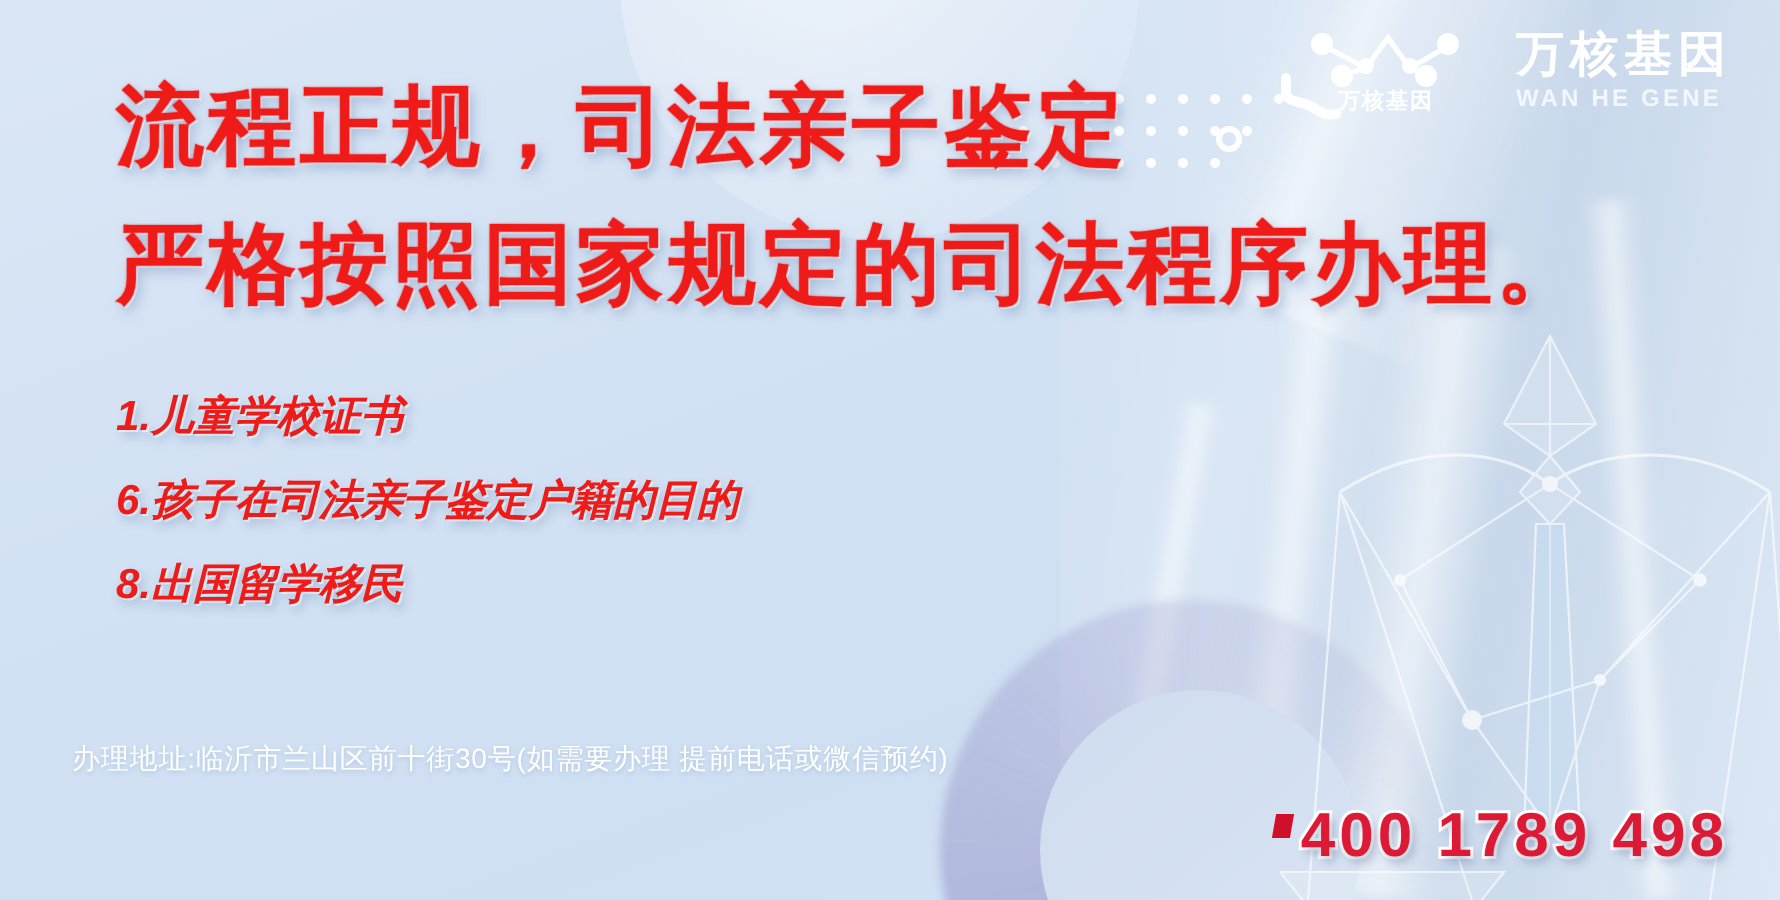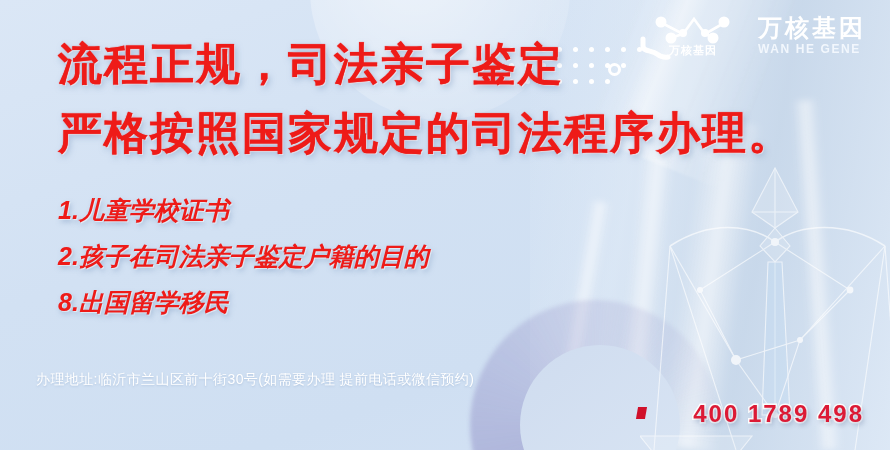--- a/index.html
+++ b/index.html
@@ -110,21 +110,21 @@
       1px 1px 0 rgba(255,255,255,.55),
       2px 3px 6px rgba(120,150,190,.55);
   }
   .headline .line2 { margin-top:14px; }
 
   
   .items-left  { position:absolute; left:58px;  top:198px; }
   .items-right { position:absolute; left:497px; top:198px; }
   .item {
     color:#ee1b18;
-    font-size:25px;
+    font-size:21px;
     font-weight:bold;
     font-style:italic;
     letter-spacing:0px;
     line-height:1.0;
     margin-bottom:21px;
     white-space:nowrap;
     text-shadow:
       1px 1px 0 rgba(255,255,255,.5),
       2px 3px 5px rgba(120,150,190,.5);
   }
@@ -133,21 +133,21 @@
   .address {
     position:absolute; left:36px; top:371px;
     color:#ffffff; font-size:14px; letter-spacing:.4px;
     text-shadow:0 1px 2px rgba(120,150,190,.35);
     white-space:nowrap;
   }
 
   
   .phone {
     position:absolute; right:26px; top:400px;
-    font-size:24px; font-weight:bold; letter-spacing:2px;
+    font-size:31px; font-weight:bold; letter-spacing:2px;
     color:#dc1a35;
     -webkit-text-stroke:3px #ffffff;
     paint-order:stroke fill;
     text-shadow:2px 3px 5px rgba(90,110,150,.45);
     white-space:nowrap;
   }
   .phone-accent {
     position:absolute; right:244px; top:407px;
     width:9px; height:12px; background:#d0102a;
     transform:skewX(-10deg);
@@ -264,21 +264,21 @@
     </div>
   </div>
 
   <div class="headline">
     <div class="line line1">流程正规，司法亲子鉴定</div>
     <div class="line line2">严格按照国家规定的司法程序办理。</div>
   </div>
 
   <div class="items-left">
     <div class="item">1.儿童学校证书</div>
-    <div class="item">2.孩子在司法亲子鉴定户籍的目的</div>
+    <div class="item">6.孩子在司法亲子鉴定户籍的目的</div>
     <div class="item">8.出国留学移民</div>
   </div>
 
 
   <div class="address">办理地址:临沂市兰山区前十街30号(如需要办理 提前电话或微信预约)</div>
 
   <div class="phone-accent"></div>
   <div class="phone">400 1789 498</div>
 
 </div>

